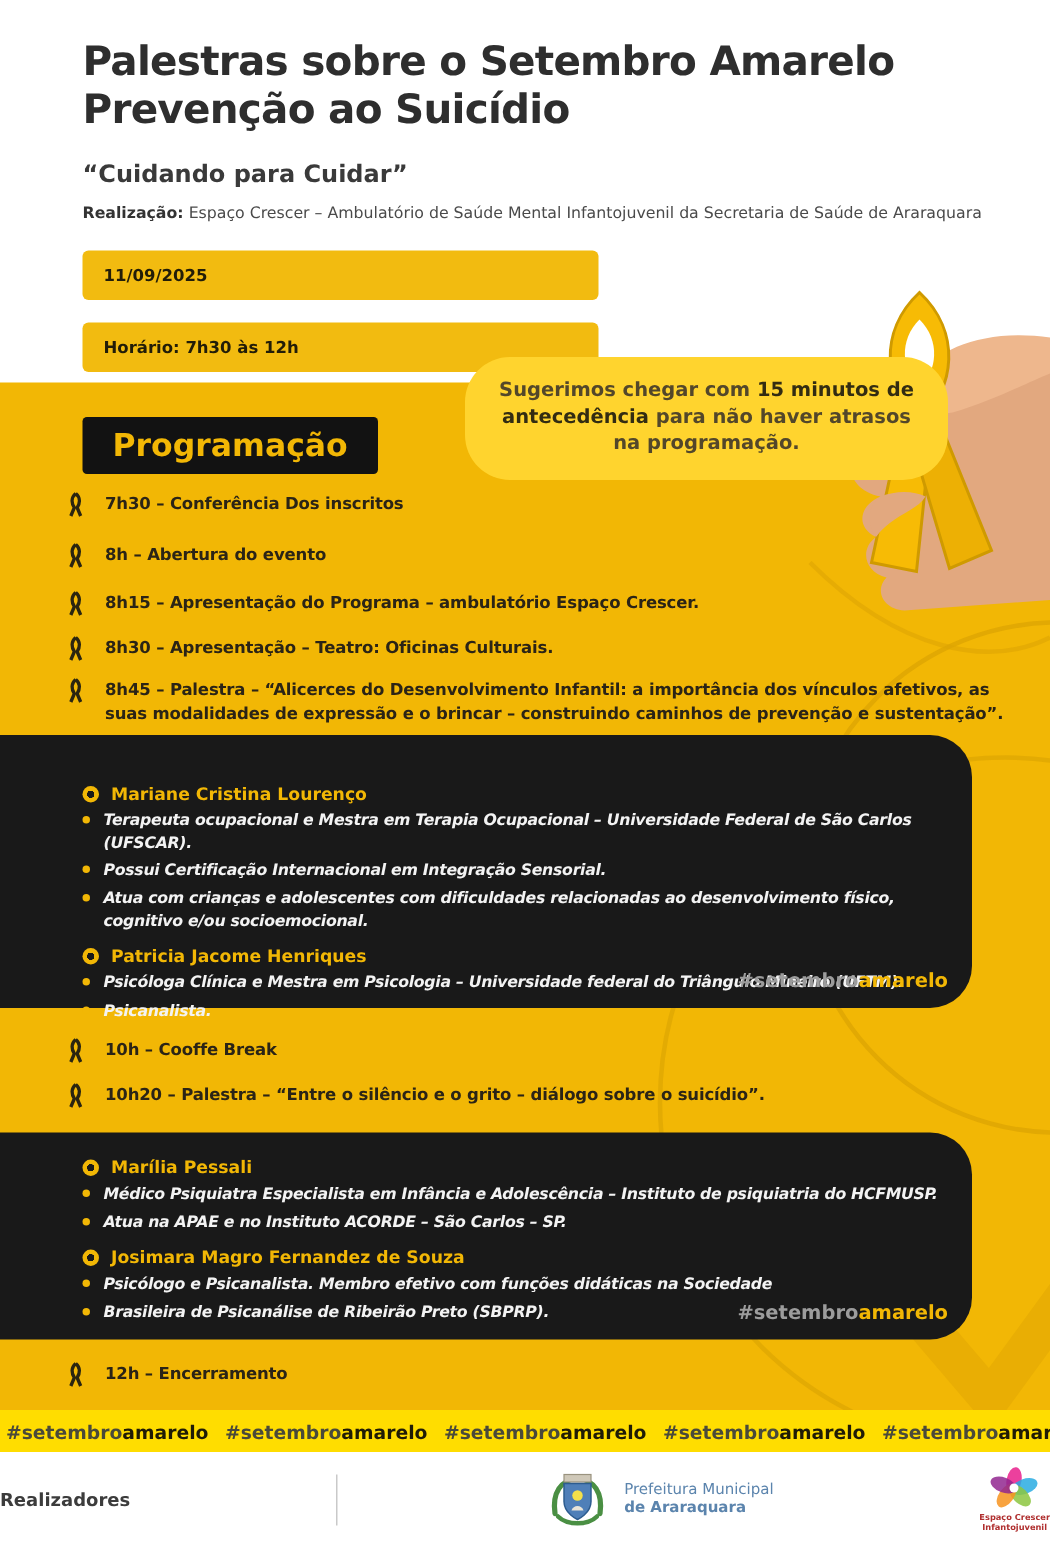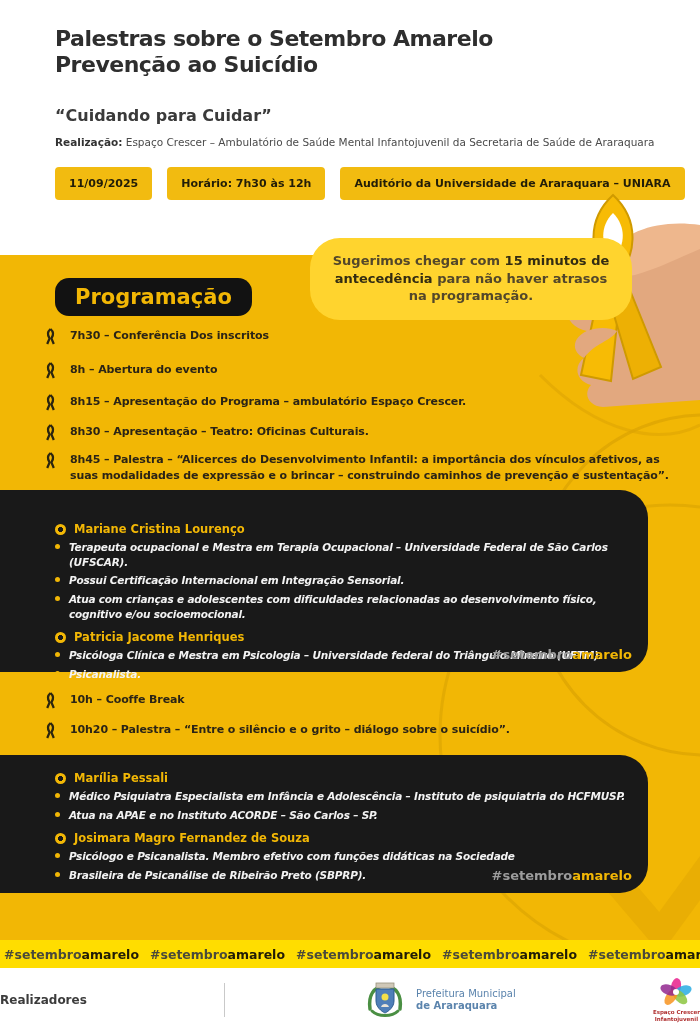--- a/index.html
+++ b/index.html
@@ -1,40 +1,40 @@
 <!DOCTYPE html>
 <html><head>
 <meta charset="utf-8">
 <style>
   html,body{margin:0;padding:0;background:#888;}
   .page{position:relative;width:700px;height:1032px;margin:0 auto;background:#fff;overflow:hidden;
         font-family:"DejaVu Sans","Liberation Sans",sans-serif;}
   
   .header{position:absolute;left:0;top:0;width:700px;height:255px;background:#ffffff;}
-  .title{position:absolute;left:55px;top:26px;width:600px;font-size:22px;line-height:1.17;
+  .title{position:absolute;left:55px;top:26px;width:600px;font-size:27px;line-height:1.17;
          font-weight:800;color:#2e2e2e;letter-spacing:-0.5px;}
   .subtitle{position:absolute;left:55px;top:106px;font-size:16px;font-weight:800;color:#3a3a3a;}
   .realizacao{position:absolute;left:55px;top:136px;width:630px;font-size:10.5px;color:#4a4a4a;}
   .realizacao b{color:#333;}
-  .badges{position:absolute;left:55px;top:167px;display:flex;gap:15px;}
+  .badges{position:absolute;left:55px;top:167px;display:flex;gap:15px;flex-direction:column;}
   .badge{background:#f2bb10;color:#221d08;font-size:11px;font-weight:800;padding:10px 14px;
          border-radius:4px;white-space:nowrap;}
   
   .body-yellow{position:absolute;left:0;top:255px;width:700px;height:685px;background:#f2b705;}
   .deco{position:absolute;left:0;top:0;width:700px;height:685px;pointer-events:none;}
   
   .bubble{position:absolute;left:310px;top:238px;width:322px;min-height:82px;background:#ffd42e;
           border-radius:30px;padding:14px 20px;box-sizing:border-box;text-align:center;
           font-size:13px;line-height:1.35;color:#53472a;font-weight:600;z-index:5;}
   .bubble b{color:#332c12;font-weight:800;}
   
   .hand-photo{position:absolute;right:0;top:185px;z-index:4;}
   
   .prog-badge{position:absolute;left:55px;top:23px;background:#121212;color:#f2b705;
-              font-size:21px;font-weight:800;padding:7px 20px;border-radius:14px;}
+              font-size:21px;font-weight:800;padding:7px 20px;border-radius:3px;}
   
   .sched{position:absolute;left:43px;display:flex;gap:12px;align-items:flex-start;width:645px;}
   .sched .ribbon{flex:0 0 15px;margin-top:-1px;}
   .sched-text{font-size:11px;font-weight:800;color:#2b2416;line-height:1.45;letter-spacing:-0.1px;}
   
   .card{position:absolute;left:0;width:648px;background:#191919;border-radius:0 28px 28px 0;
         box-sizing:border-box;padding:16px 20px 14px 55px;z-index:3;}
   .spk-name{display:flex;align-items:center;gap:8px;margin-top:6px;}
   .spk-dot{width:11px;height:11px;border-radius:50%;flex:0 0 11px;
            background:radial-gradient(circle,#191919 0 2.4px,#f2b705 2.5px);}
@@ -202,20 +202,27 @@
         </div>
       <div class="bullet">
           <span class="dot"></span>
           <span>Brasileira de Psicanálise de Ribeirão Preto (SBPRP).</span>
         </div>
       <div class="card-hash">
         <span class="hash-gray">#setembro</span><span class="hash-yellow">amarelo</span>
       </div>
     </div>
 
+    <div class="sched" style="top:653px">
+      <span class="ribbon"><svg width="15" height="19" viewBox="0 0 16 20">
+            <path d="M8 2 C4.5 5 5 9 7 12 L4.5 18" stroke="#2b2510" stroke-width="2.4" fill="none"></path>
+            <path d="M8 2 C11.5 5 11 9 9 12 L11.5 18" stroke="#2b2510" stroke-width="2.4" fill="none"></path>
+          </svg></span>
+      <span class="sched-text">12h – Encerramento</span>
+    </div>
   </div>
 
   <div class="bubble">
     <span>Sugerimos chegar com </span><b>15 minutos de antecedência</b><span> para não haver atrasos na programação.</span>
   </div>
 
   <svg class="hand-photo" width="215" height="228" viewBox="0 0 215 228">
 
     <path d="M215 60 C160 52 110 70 88 105 C76 125 82 142 102 146 C88 152 85 166 99 173 C88 181 91 196 106 200 C98 208 103 221 118 222 L215 215 Z" fill="#e2a87f"></path>
     <path d="M88 105 C100 96 120 92 134 95 L120 118 C105 122 92 118 88 105 Z" fill="#d99e74"></path>

